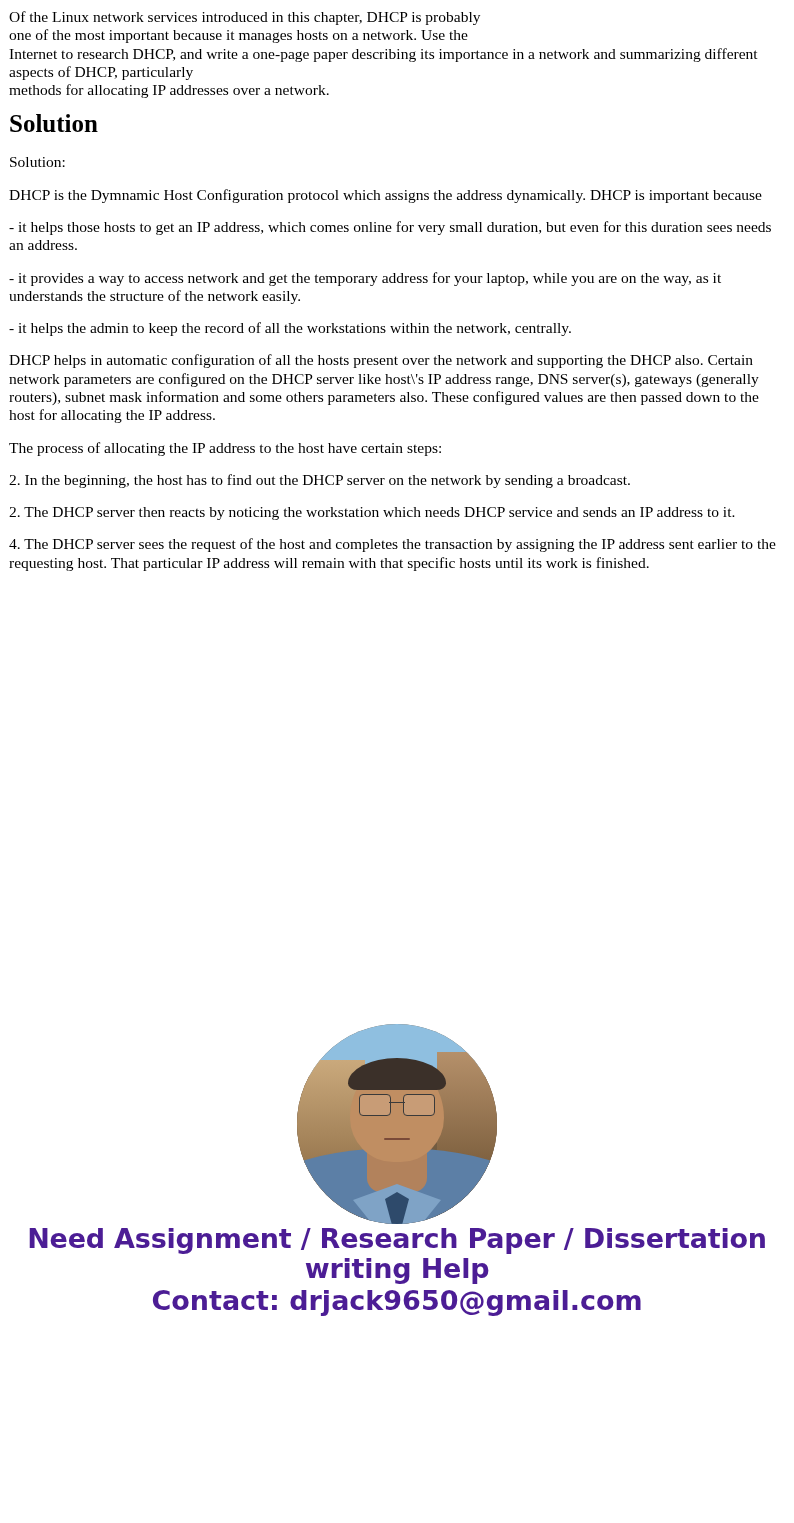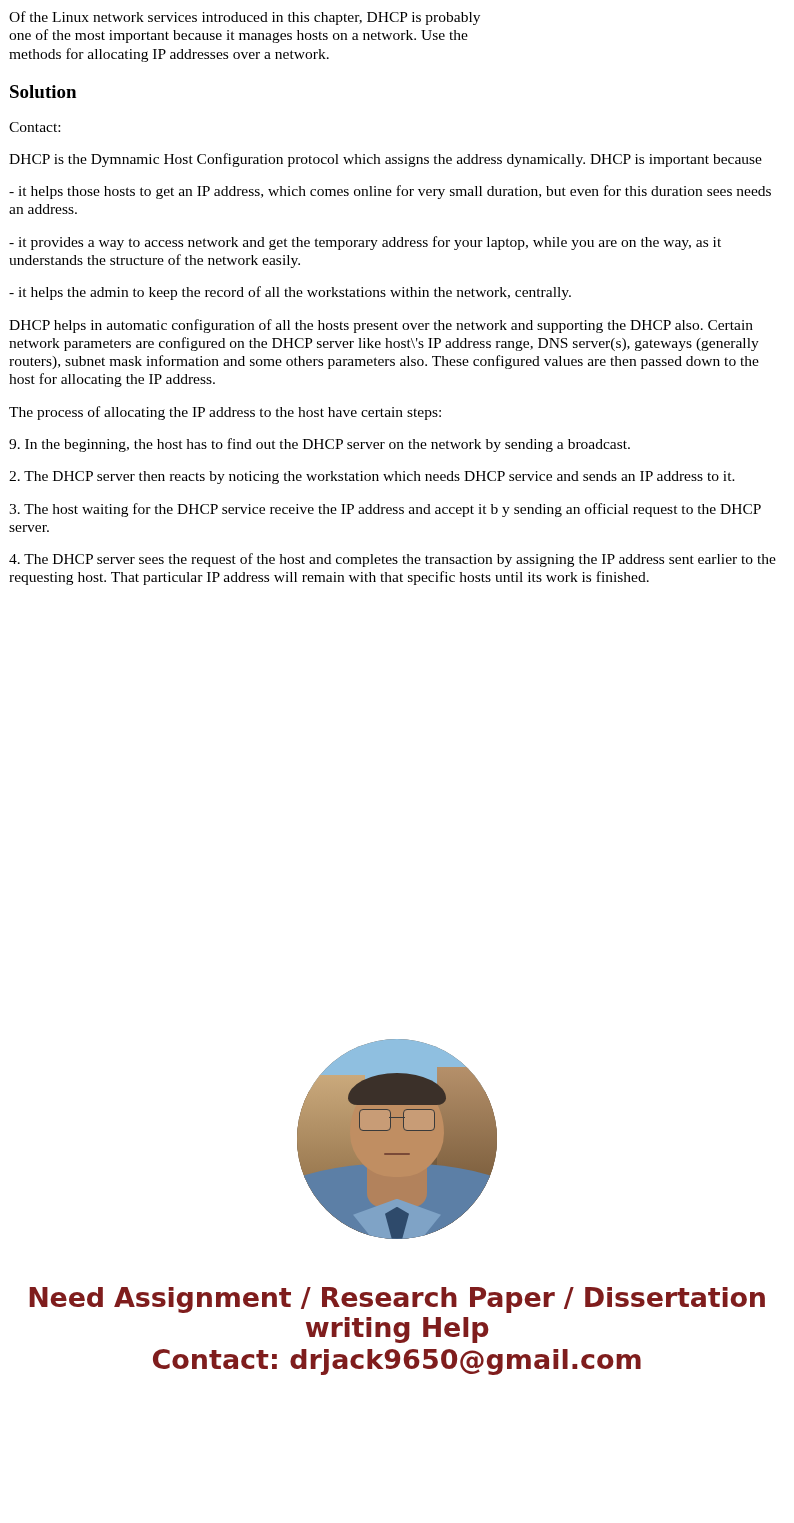--- a/index.html
+++ b/index.html
@@ -24,23 +24,23 @@
   .question p {
     margin: 0;
     font-size: 15.5px;
     line-height: 1.18;
   }
   .question .qblock {
     margin: 0 0 2px 0;
   }
   h2.solution-heading {
     font-family: "Liberation Serif", "DejaVu Serif", serif;
-    font-size: 19px;
+    font-size: 25px;
     font-weight: bold;
-    margin: 18px 0 14px 0;
+    margin: 10px 0 14px 0;
     line-height: 1.2;
   }
   .answer p {
     margin: 0 0 14px 0;
     font-size: 15.5px;
     line-height: 1.18;
     text-align: left;
   }
   .answer p:last-child {
     margin-bottom: 0;
@@ -164,25 +164,24 @@
     position: absolute;
     left: 50%;
     top: 57%;
     transform: translateX(-50%);
     width: 13%;
     height: 2.5px;
     background: #7a4a38;
     border-radius: 2px;
   }
   .footer {
-    margin-top: 44px;
     text-align: center;
     font-family: "DejaVu Sans", "Liberation Sans", sans-serif;
     font-weight: bold;
-    color: #7f1d1d;
+    color: #4c1d95;
   }
   .footer .line1 {
     font-size: 27px;
     line-height: 1.12;
     letter-spacing: -0.2px;
   }
   .footer .line2 {
     font-size: 27px;
     line-height: 1.12;
     margin-top: 2px;
@@ -190,37 +189,37 @@
 </style>
 </head>
 <body>
 
 <div class="page">
 
   <div class="question">
     <div class="qblock">
       <p>Of the Linux network services introduced in this chapter, DHCP is probably</p>
       <p>one of the most important because it manages hosts on a network. Use the</p>
+      <p>Internet to research DHCP, and write a one-page paper describing its importance in a network and summarizing different aspects of DHCP, particularly</p>
       <p>methods for allocating IP addresses over a network.</p>
     </div>
   </div>
 
   <h2 class="solution-heading">Solution</h2>
 
   <div class="answer">
-    <p>Contact:</p>
+    <p>Solution:</p>
     <p>DHCP is the Dymnamic Host Configuration protocol which assigns the address dynamically. DHCP is important because</p>
     <p>- it helps those hosts to get an IP address, which comes online for very small duration, but even for this duration sees needs an address.</p>
     <p>- it provides a way to access network and get the temporary address for your laptop, while you are on the way, as it understands the structure of the network easily.</p>
     <p>- it helps the admin to keep the record of all the workstations within the network, centrally.</p>
     <p>DHCP helps in automatic configuration of all the hosts present over the network and supporting the DHCP also. Certain network parameters are configured on the DHCP server like host\'s IP address range, DNS server(s), gateways (generally routers), subnet mask information and some others parameters also. These configured values are then passed down to the host for allocating the IP address.</p>
     <p>The process of allocating the IP address to the host have certain steps:</p>
-    <p>9. In the beginning, the host has to find out the DHCP server on the network by sending a broadcast.</p>
+    <p>2. In the beginning, the host has to find out the DHCP server on the network by sending a broadcast.</p>
     <p>2. The DHCP server then reacts by noticing the workstation which needs DHCP service and sends an IP address to it.</p>
-    <p>3. The host waiting for the DHCP service receive the IP address and accept it b y sending an official request to the DHCP server.</p>
     <p>4. The DHCP server sees the request of the host and completes the transaction by assigning the IP address sent earlier to the requesting host. That particular IP address will remain with that specific hosts until its work is finished.</p>
   </div>
 
   <div class="spacer"></div>
 
   <div class="avatar-wrap">
     <div class="avatar">
       <div class="av-bg"></div>
       <div class="av-bg2"></div>
       <div class="av-bg3"></div>

